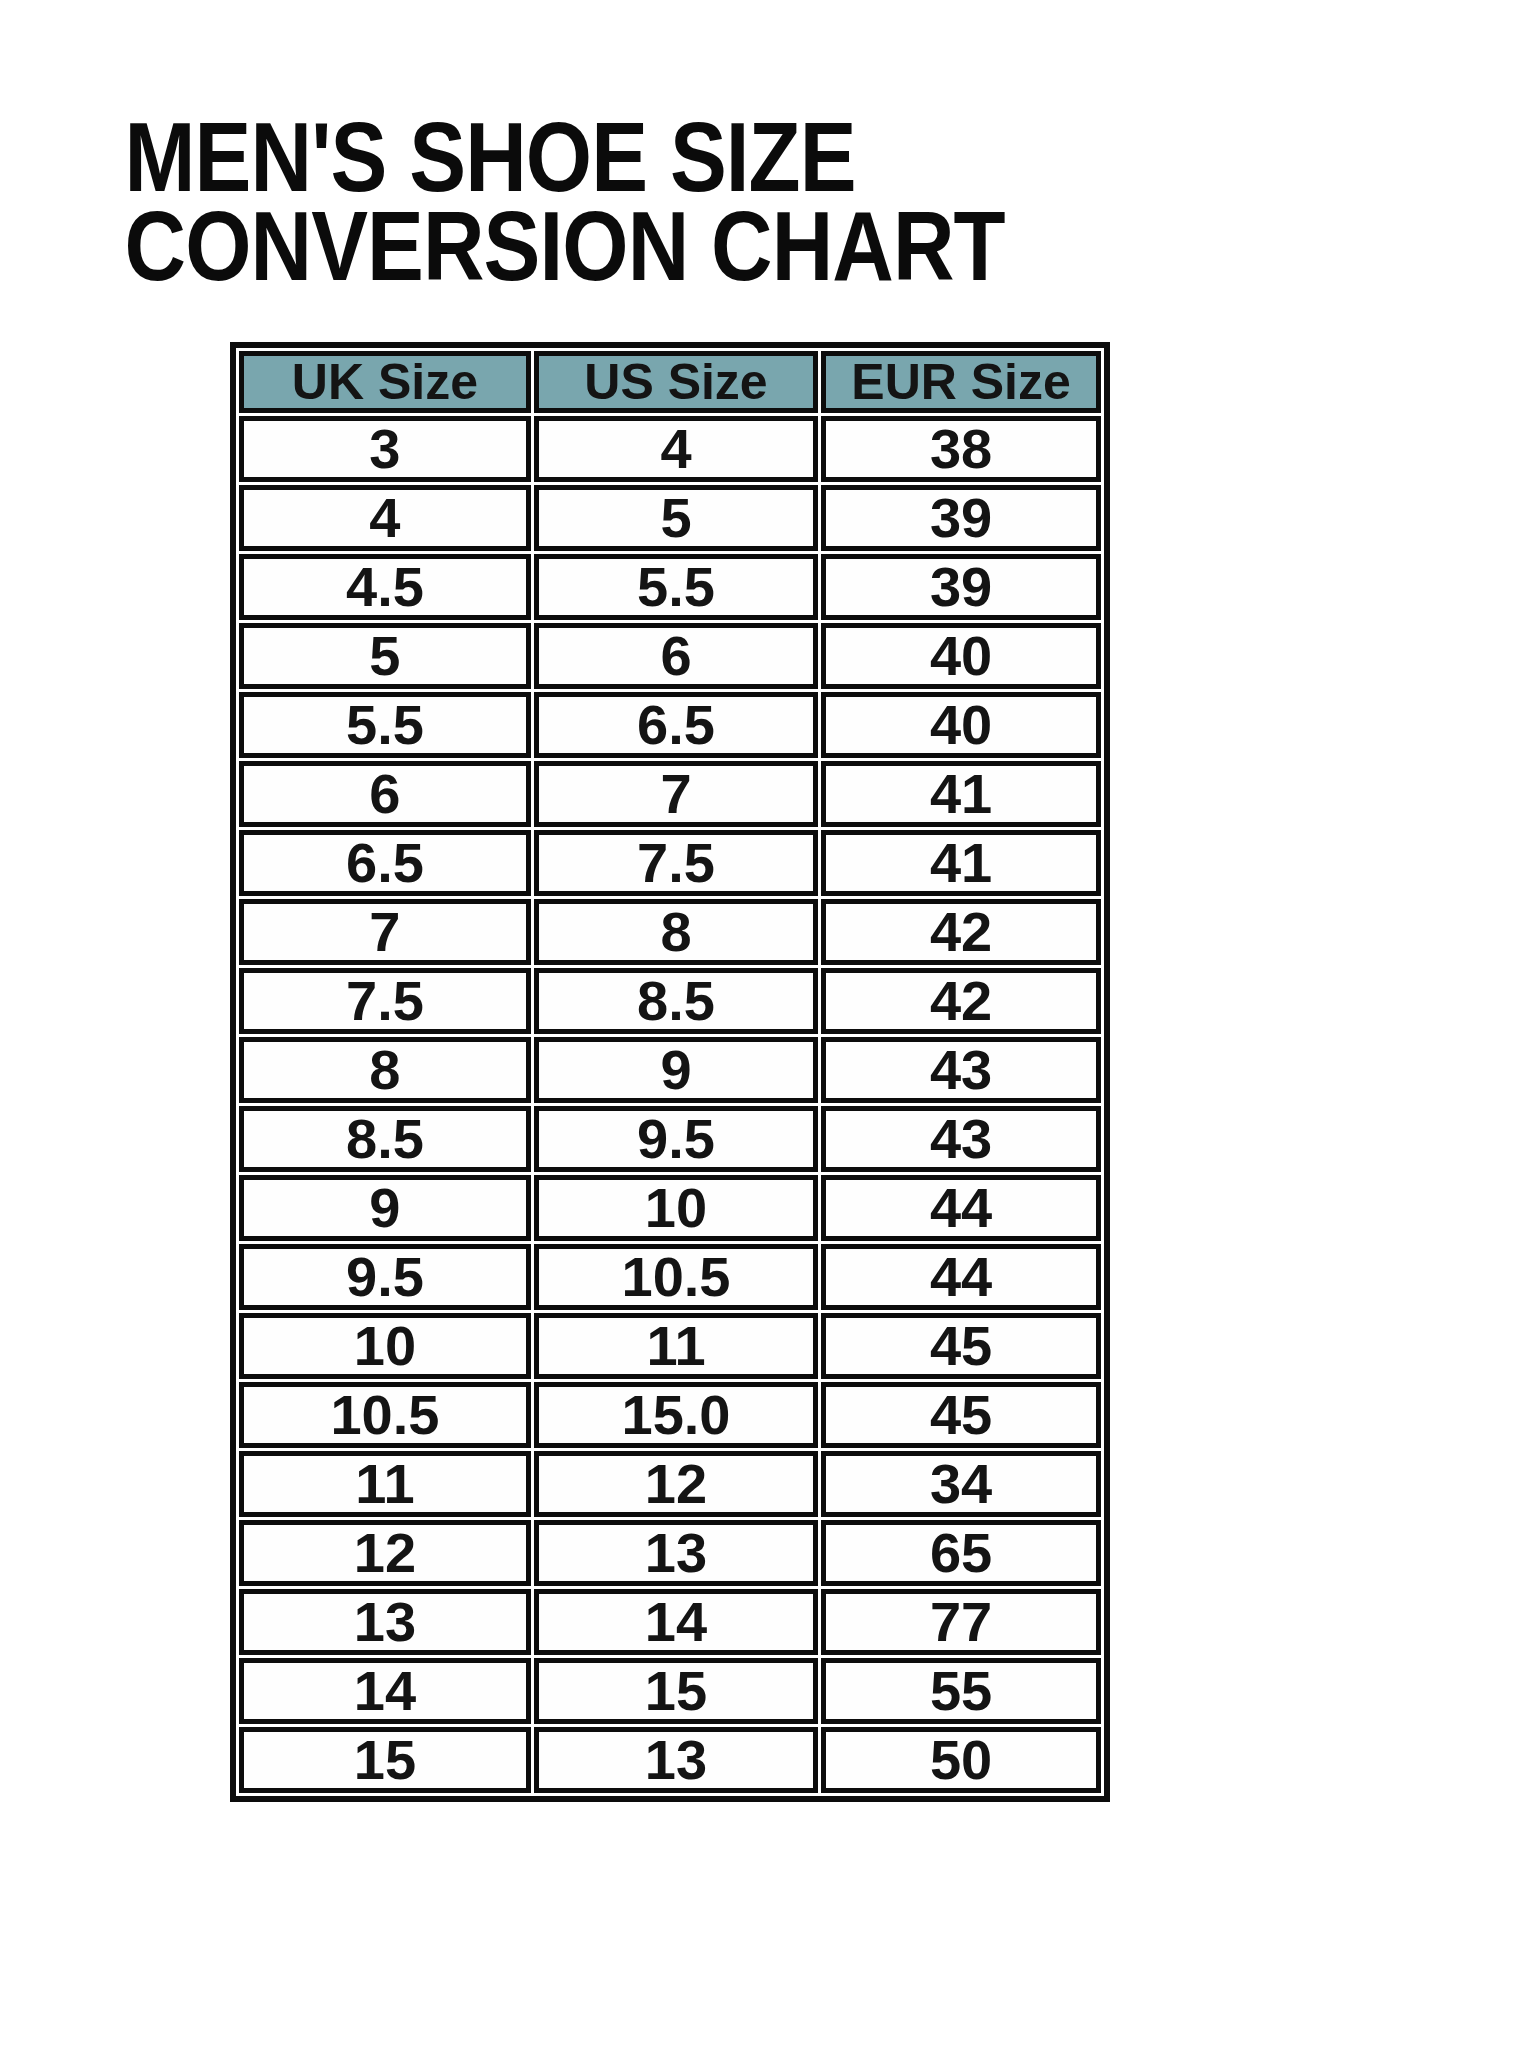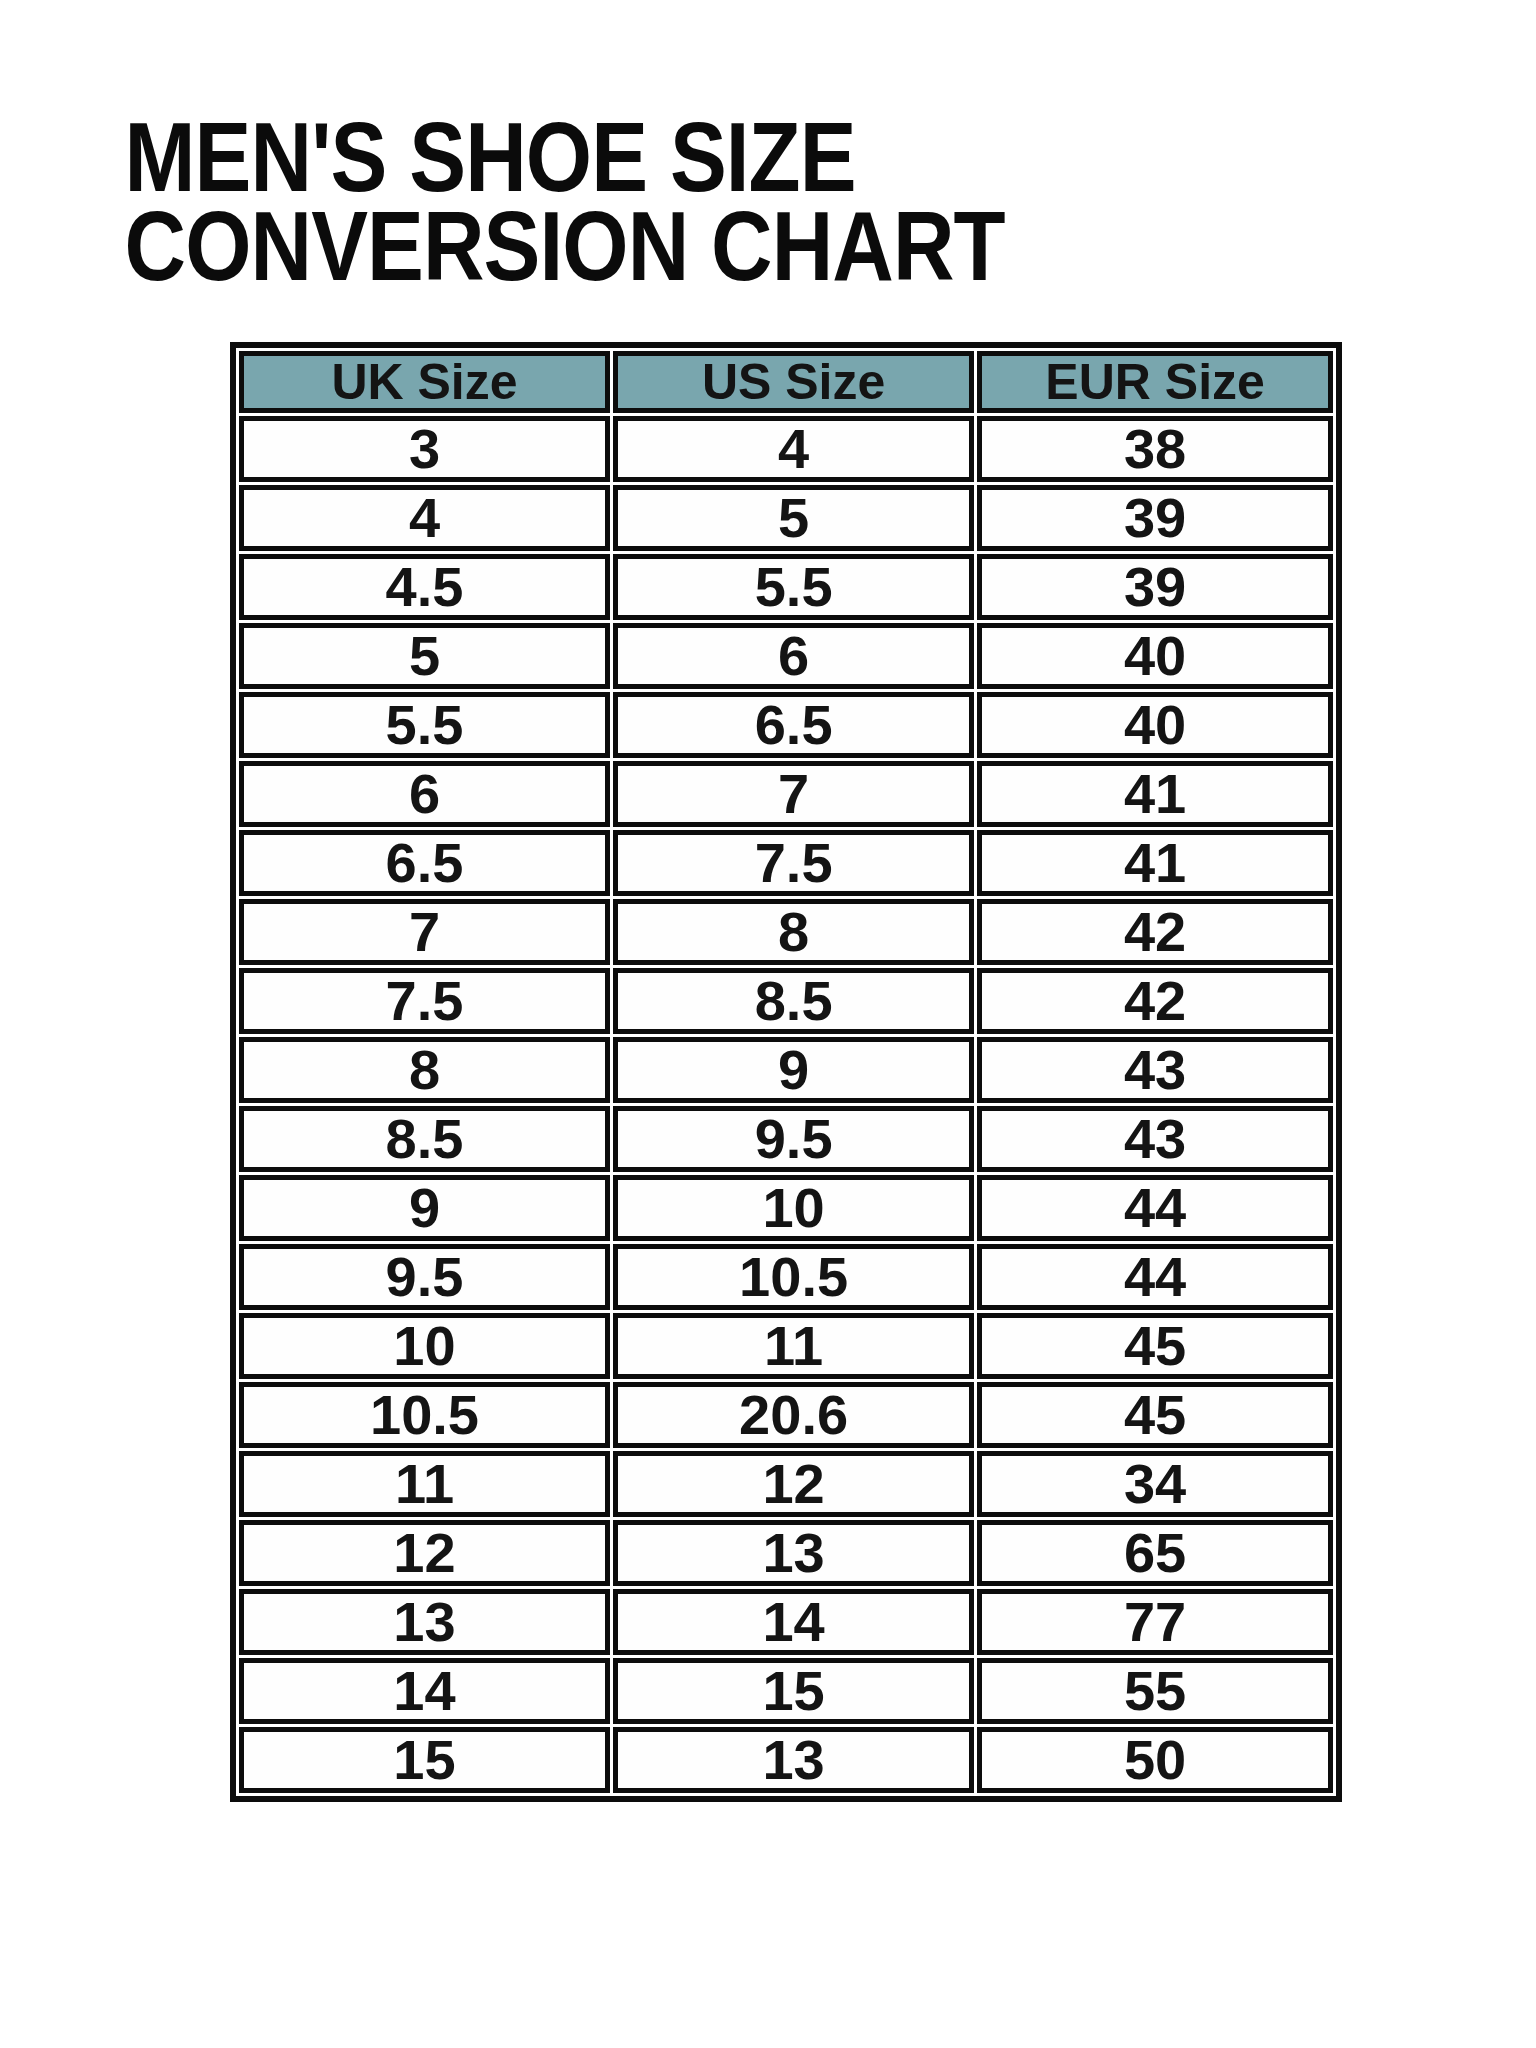--- a/index.html
+++ b/index.html
@@ -32,21 +32,21 @@
     line-height: 89px;
     letter-spacing: -1px;
     transform: scaleX(0.86);
     transform-origin: 50% 50%;
     white-space: nowrap;
   }
   table.conversion-table {
     position: absolute;
     left: 230px;
     top: 342px;
-    width: 1112px;
+    width: 880px;
     table-layout: fixed;
     border-collapse: separate;
     border-spacing: 3px;           
     border: 6px solid var(--border);
     background: var(--page-bg);
   }
   col.c-uk  { width: 34.1%; }
   col.c-us  { width: 33.2%; }
   col.c-eur { width: 32.7%; }
   th, td {
@@ -157,21 +157,21 @@
         <td>10.5</td>
         <td>44</td>
       </tr>
       <tr>
         <td>10</td>
         <td>11</td>
         <td>45</td>
       </tr>
       <tr>
         <td>10.5</td>
-        <td>20.6</td>
+        <td>15.0</td>
         <td>45</td>
       </tr>
       <tr>
         <td>11</td>
         <td>12</td>
         <td>34</td>
       </tr>
       <tr>
         <td>12</td>
         <td>13</td>

